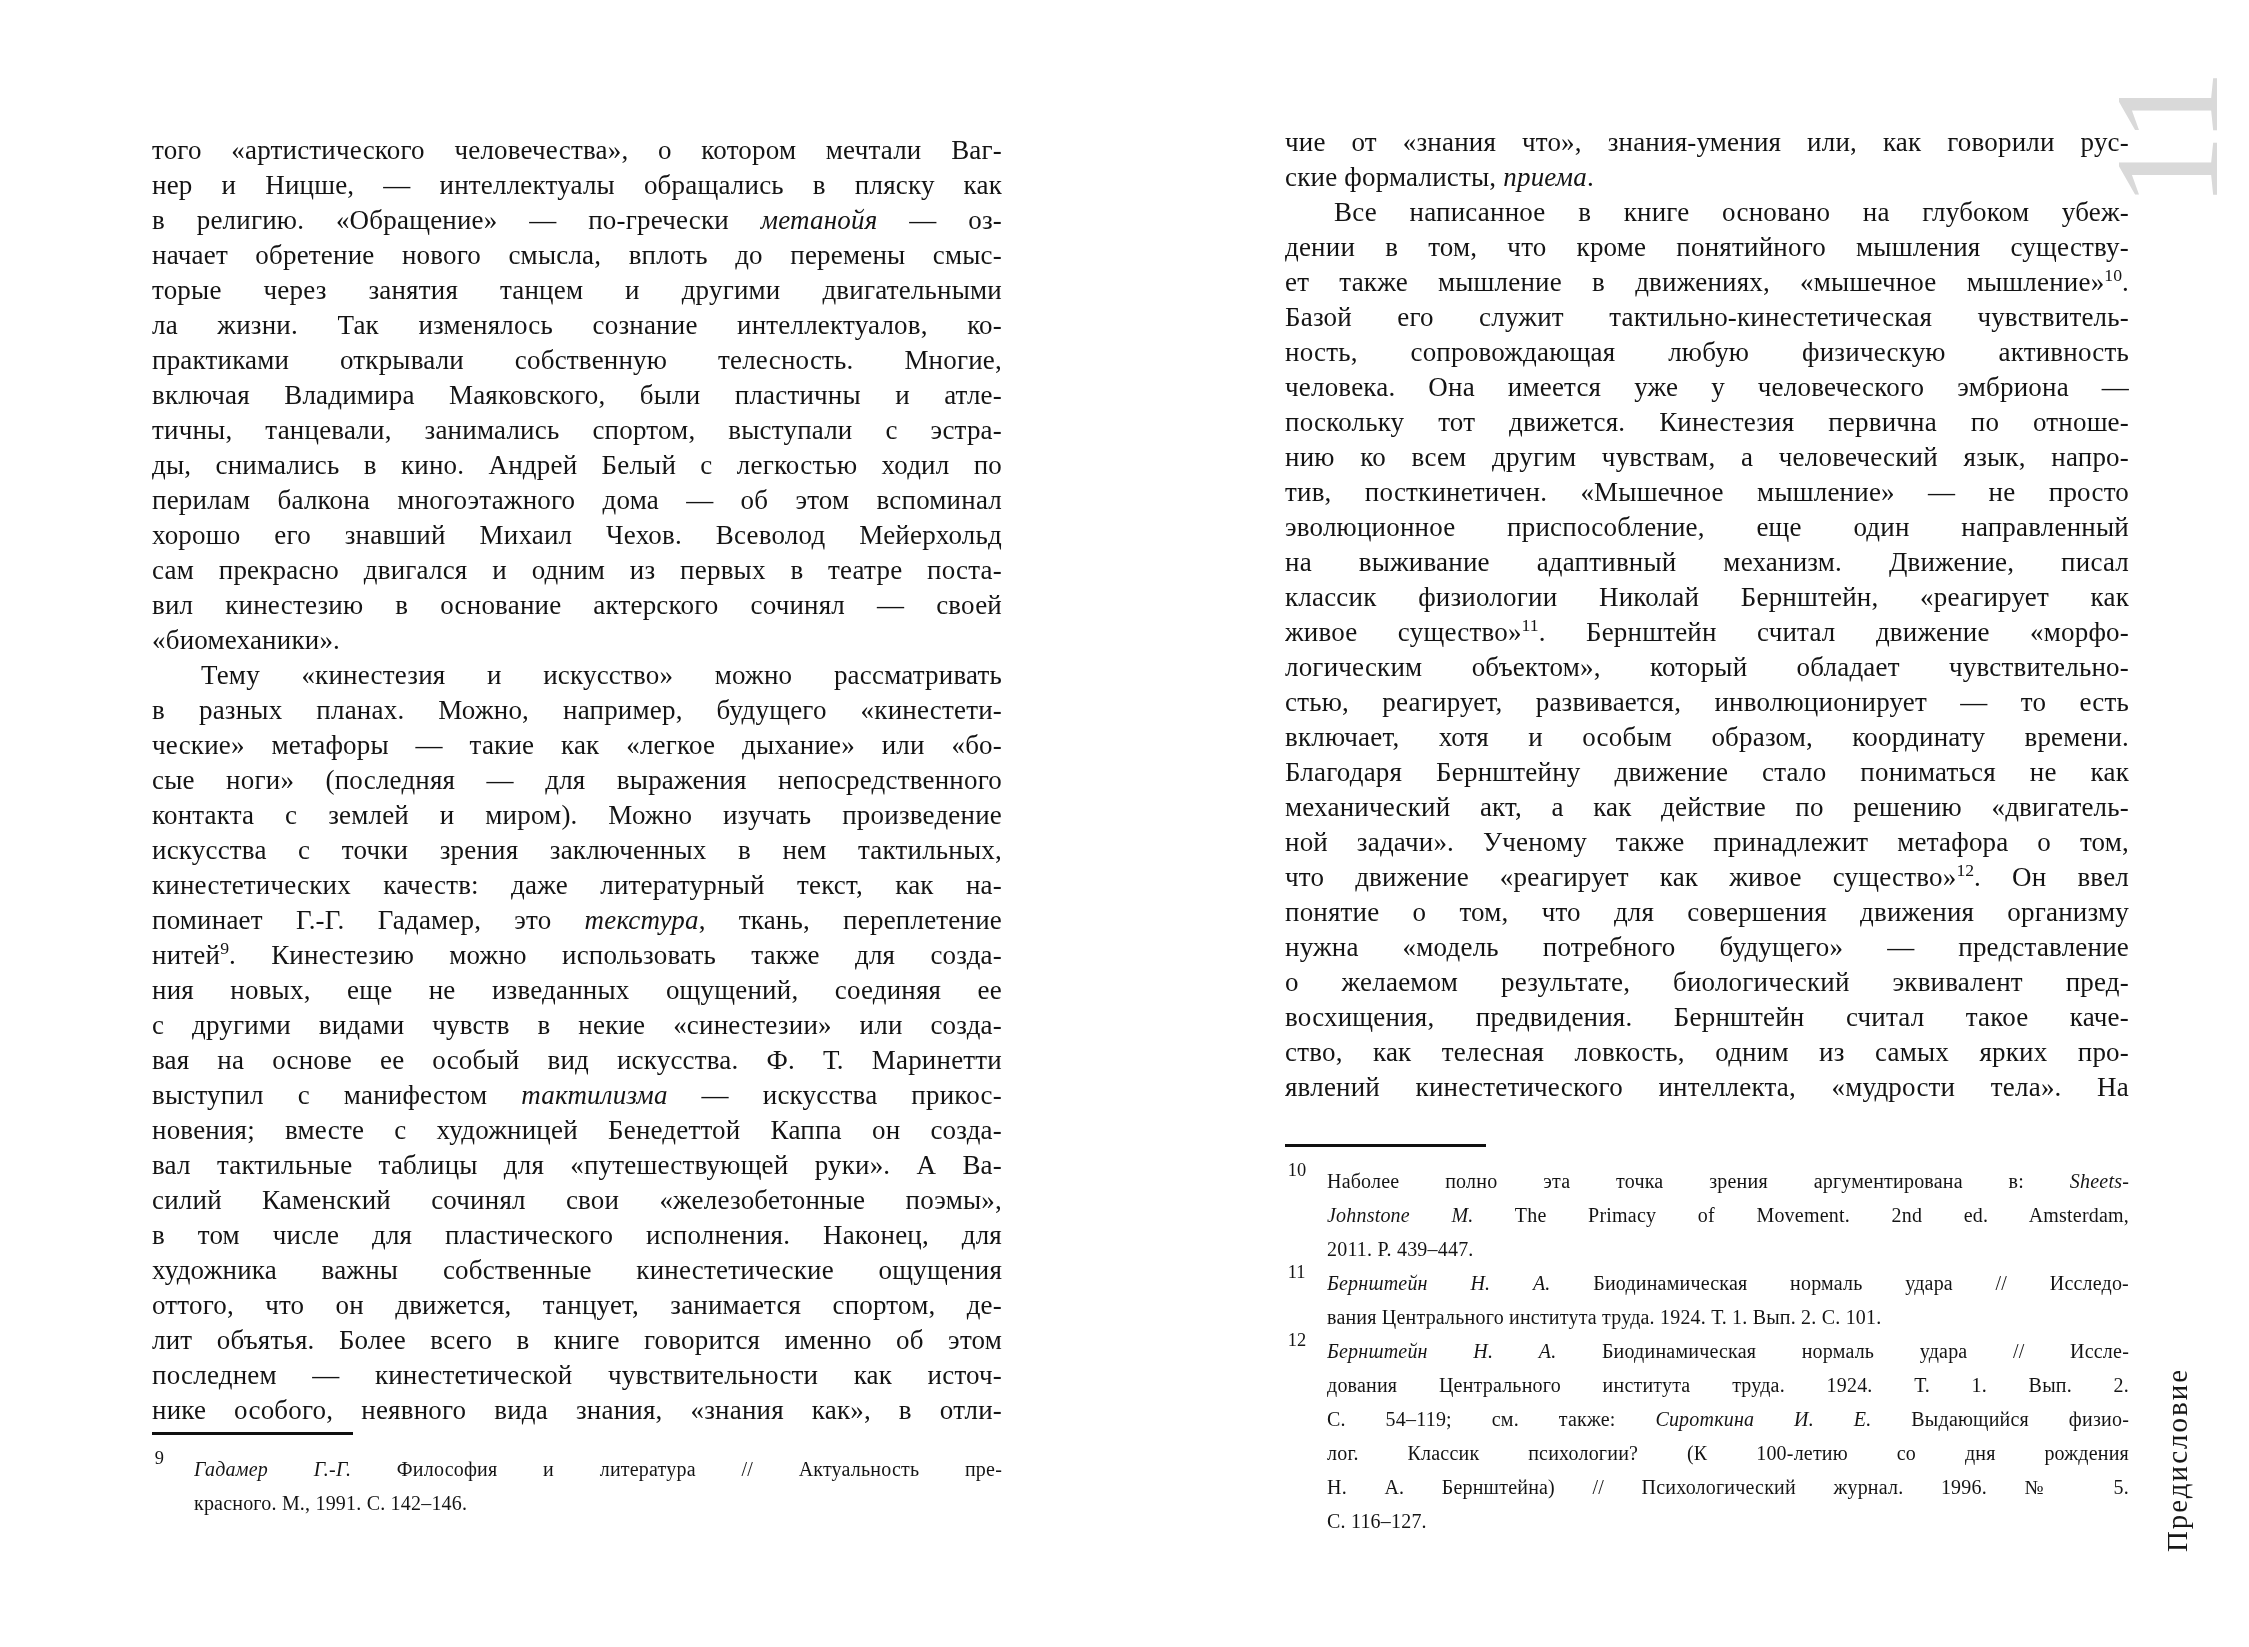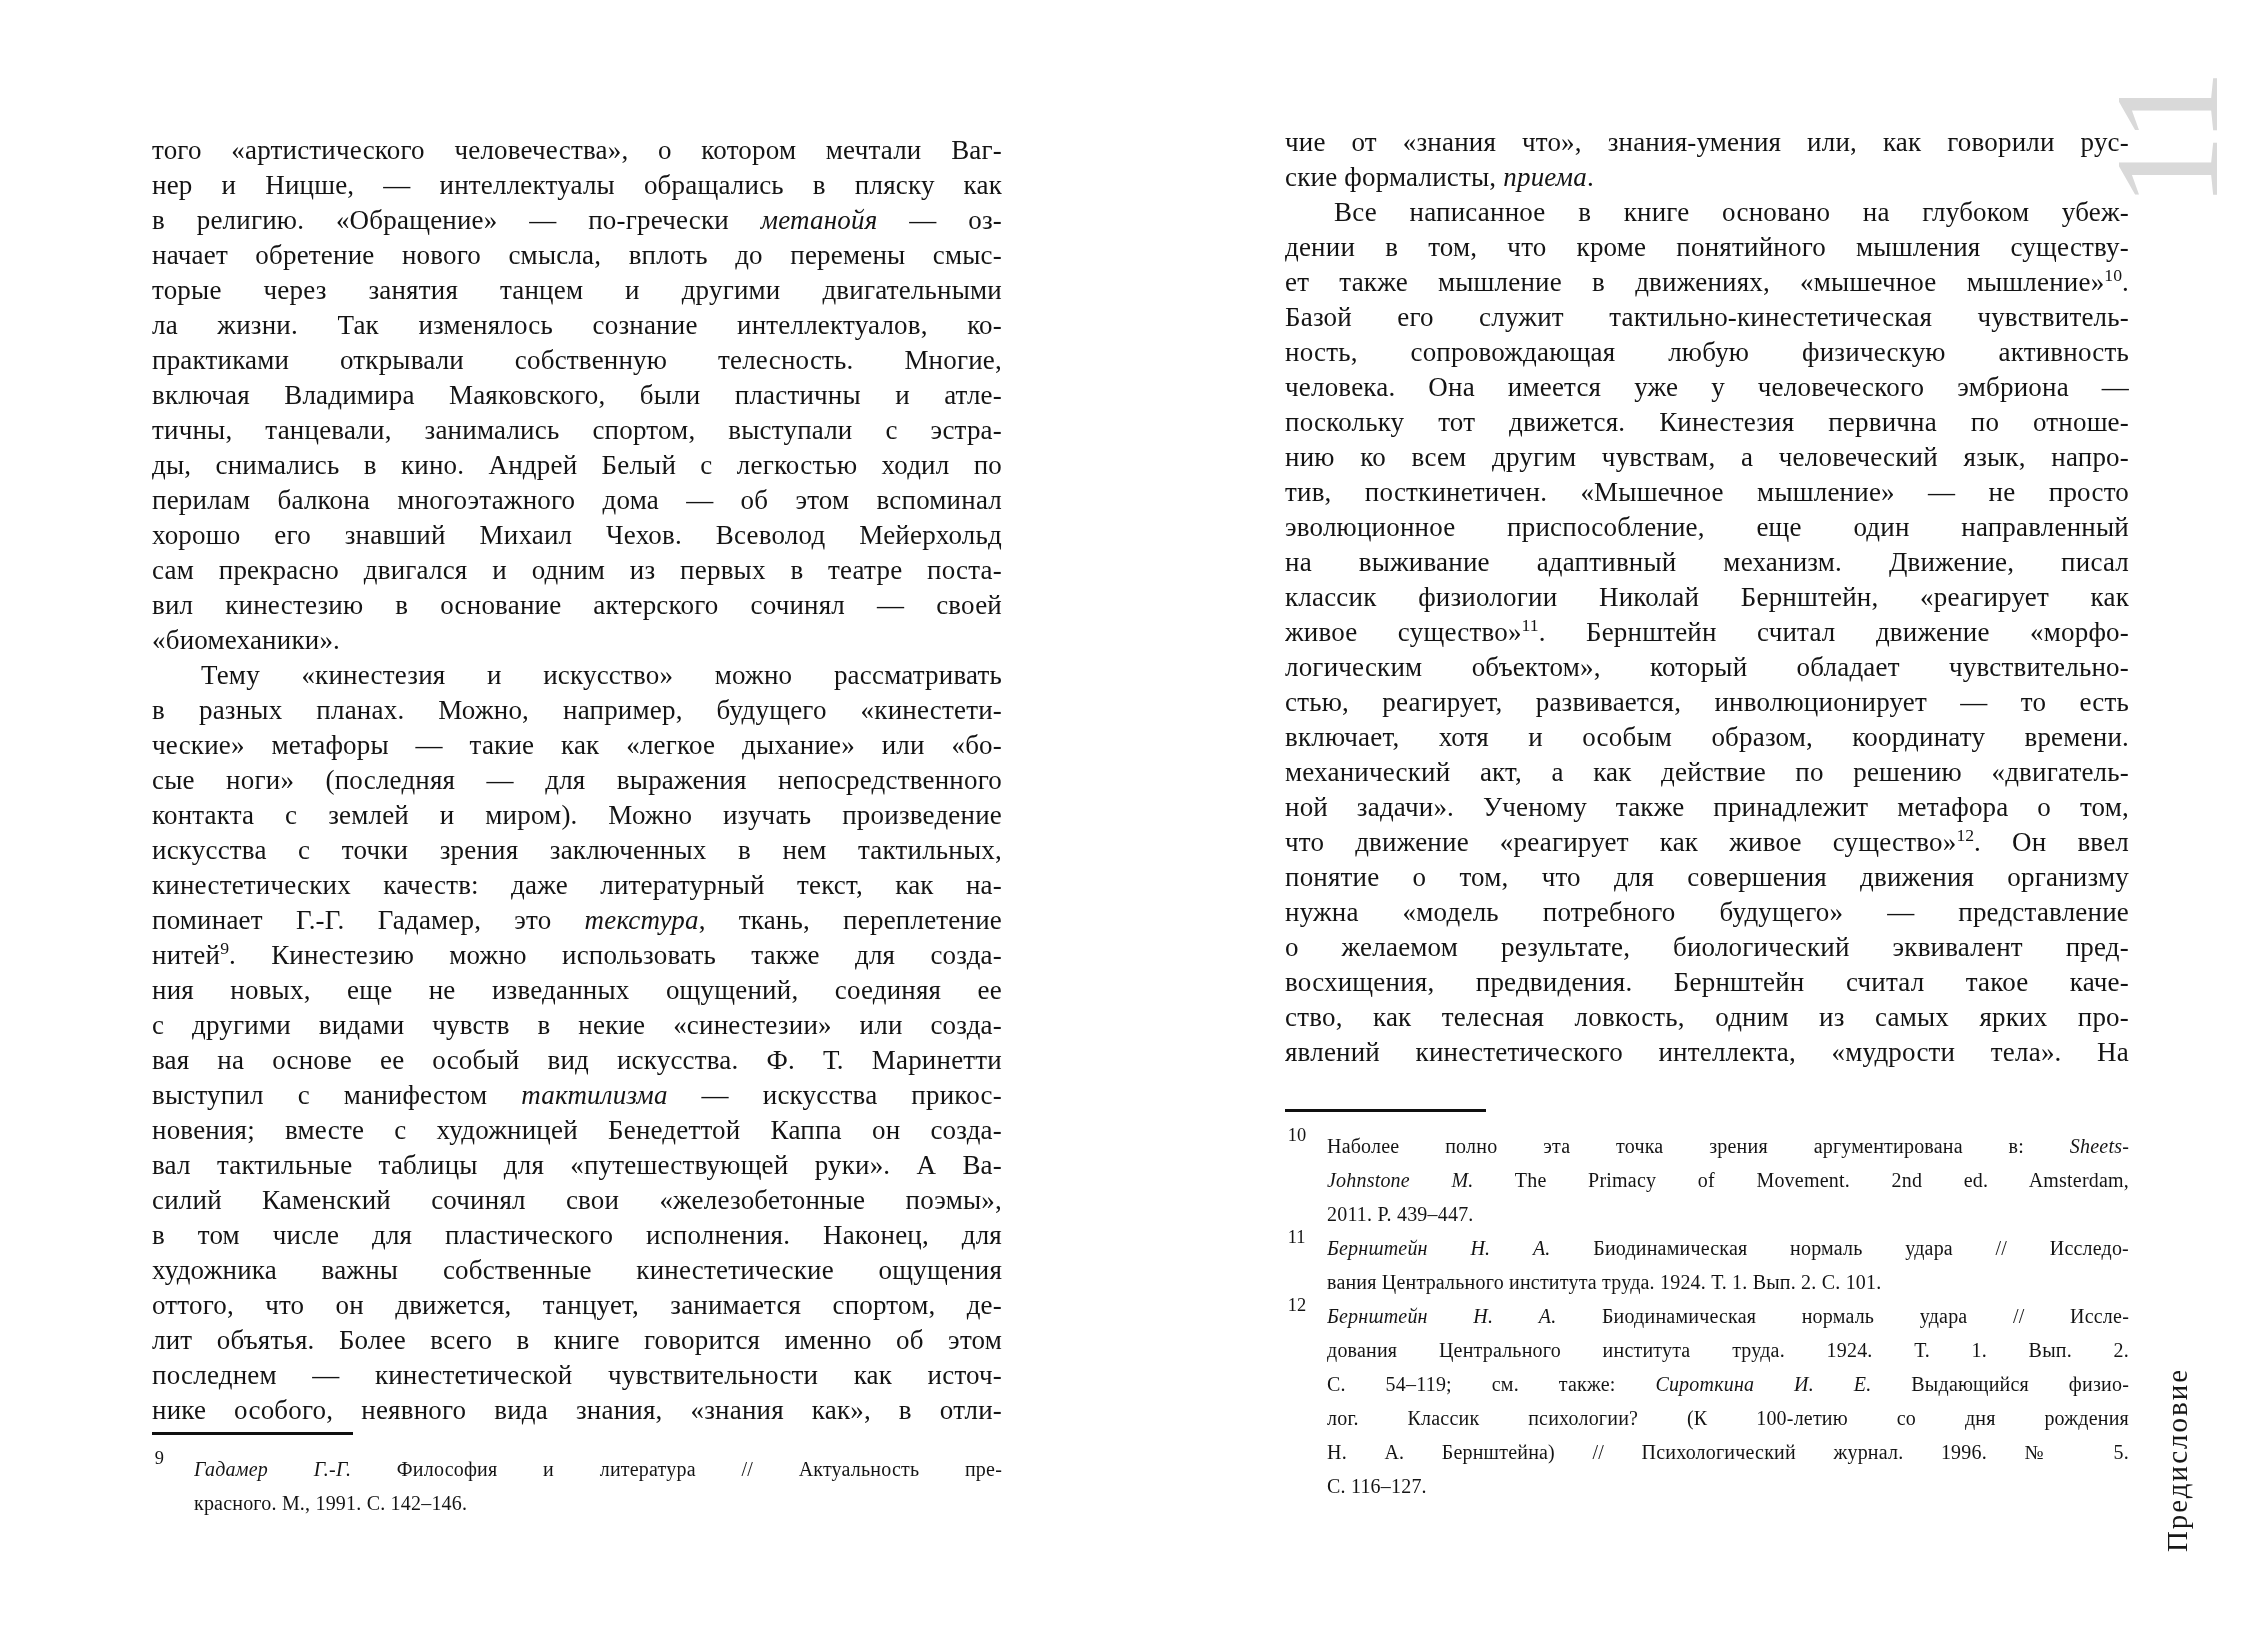--- a/index.html
+++ b/index.html
@@ -153,20 +153,21 @@
       <div class="tline">поскольку тот движется. Кинестезия первична по отноше-</div>
       <div class="tline">нию ко всем другим чувствам, а человеческий язык, напро-</div>
       <div class="tline">тив, посткинетичен. «Мышечное мышление» — не просто</div>
       <div class="tline">эволюционное приспособление, еще один направленный</div>
       <div class="tline">на выживание адаптивный механизм. Движение, писал</div>
       <div class="tline">классик физиологии Николай Бернштейн, «реагирует как</div>
       <div class="tline">живое существо»<sup>11</sup>. Бернштейн считал движение «морфо-</div>
       <div class="tline">логическим объектом», который обладает чувствительно-</div>
       <div class="tline">стью, реагирует, развивается, инволюционирует — то есть</div>
       <div class="tline">включает, хотя и особым образом, координату времени.</div>
+      <div class="tline">Благодаря Бернштейну движение стало пониматься не как</div>
       <div class="tline">механический акт, а как действие по решению «двигатель-</div>
       <div class="tline">ной задачи». Ученому также принадлежит метафора о том,</div>
       <div class="tline">что движение «реагирует как живое существо»<sup>12</sup>. Он ввел</div>
       <div class="tline">понятие о том, что для совершения движения организму</div>
       <div class="tline">нужна «модель потребного будущего» — представление</div>
       <div class="tline">о желаемом результате, биологический эквивалент пред-</div>
       <div class="tline">восхищения, предвидения. Бернштейн считал такое каче-</div>
       <div class="tline">ство, как телесная ловкость, одним из самых ярких про-</div>
       <div class="tline">явлений кинестетического интеллекта, «мудрости тела». На</div>
     </div>

